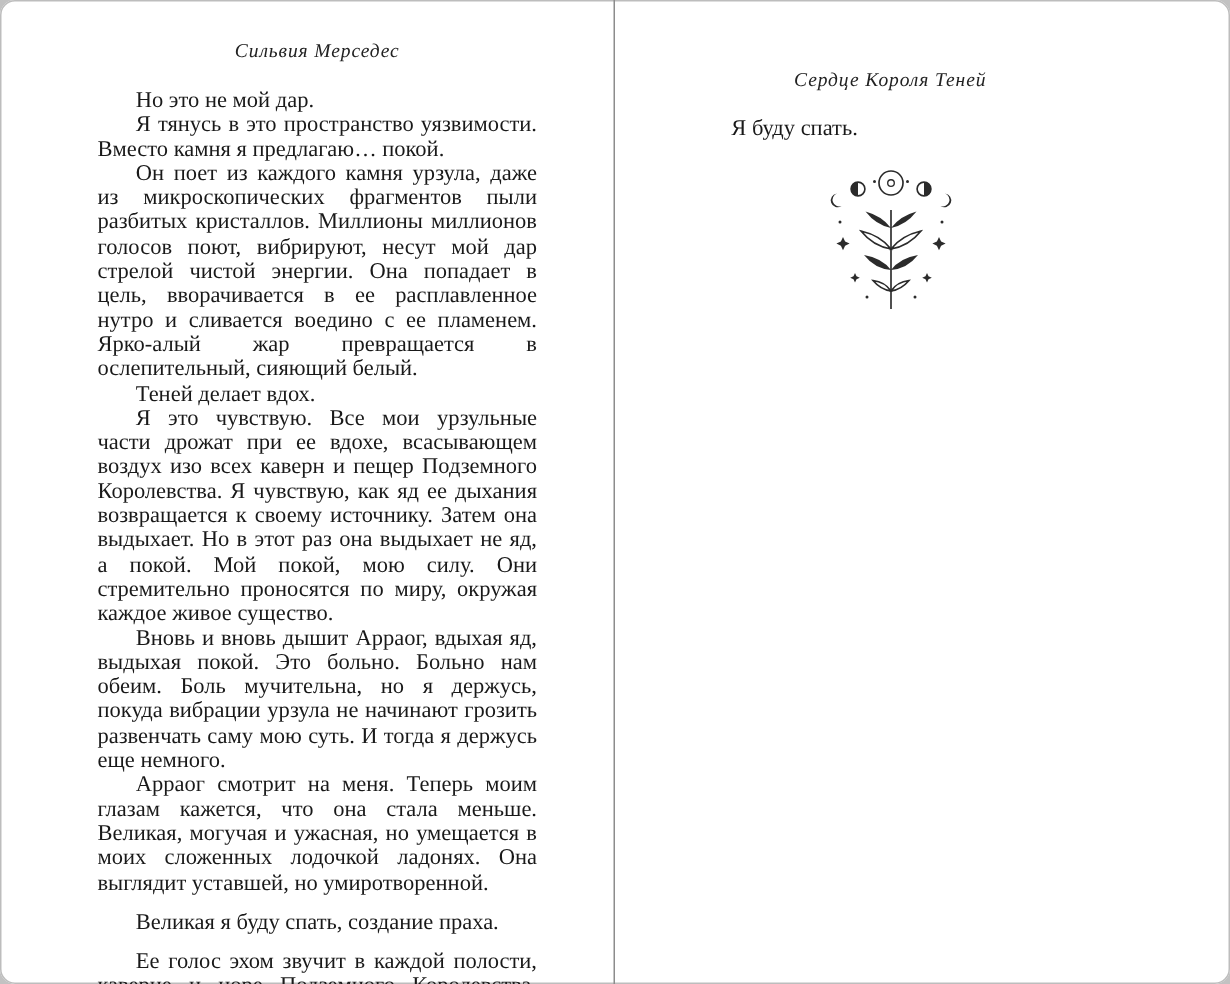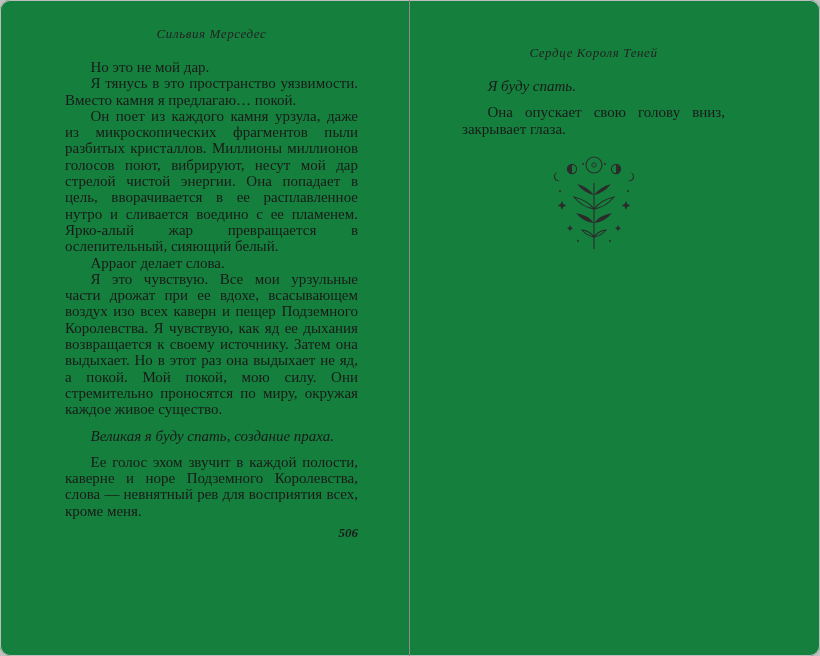--- a/index.html
+++ b/index.html
@@ -4,21 +4,21 @@
 <style>
   html,body{margin:0;padding:0;}
   body{
     background:#c2c2c2;
     font-family:"Liberation Serif","DejaVu Serif",serif;
     width:820px;height:656px;overflow:hidden;
   }
   .app{
     position:relative;
     width:820px;height:656px;
-    background:#15803d;
+    background:#ffffff;
     border-radius:10px;
     overflow:hidden;
     display:flex;
     box-shadow:0 0 0 1px #bdbdbd inset;
   }
   .gutter{
     position:absolute;left:409px;top:0;bottom:0;width:1px;
     background:#8c8c8c;
   }
   .page{
@@ -37,21 +37,21 @@
   }
   .body-text{
     font-size:15px;
     line-height:16.3px;
     color:#191919;
     text-align:justify;
     hyphens:auto;
     -webkit-hyphens:auto;
   }
   .para{margin:0;text-indent:1.7em;}
-  .italic{font-style:italic;}
+  .italic{}
   .space-before{margin-top:10px;}
   .page-number{
     text-align:right;
     font-style:italic;
     font-weight:bold;
     font-size:13px;
     color:#1a1a1a;
     margin-top:6px;
   }
   .ornament{
@@ -65,34 +65,35 @@
 
 <div class="app">
   <div class="gutter"></div>
 
   <div class="page page-left">
     <div class="header">Сильвия Мерседес</div>
     <div class="body-text">
         <p class="para">Но это не мой дар.</p>
         <p class="para">Я тянусь в это пространство уязвимости. Вместо камня я предлагаю… покой.</p>
         <p class="para">Он поет из каждого камня урзула, даже из микроскопических фрагментов пыли разбитых кристаллов. Миллионы миллионов голосов поют, вибрируют, несут мой дар стрелой чистой энергии. Она попадает в цель, вворачивается в ее расплавленное нутро и сливается воедино с ее пламенем. Ярко-алый жар превращается в ослепительный, сияющий белый.</p>
-        <p class="para">Арраог делает слова.</p>
+        <p class="para">Теней делает вдох.</p>
         <p class="para">Я это чувствую. Все мои урзульные части дрожат при ее вдохе, всасывающем воздух изо всех каверн и пещер Подземного Королевства. Я чувствую, как яд ее дыхания возвращается к своему источнику. Затем она выдыхает. Но в этот раз она выдыхает не яд, а покой. Мой покой, мою силу. Они стремительно проносятся по миру, окружая каждое живое существо.</p>
+        <p class="para">Вновь и вновь дышит Арраог, вдыхая яд, выдыхая покой. Это больно. Больно нам обеим. Боль мучительна, но я держусь, покуда вибрации урзула не начинают грозить развенчать саму мою суть. И тогда я держусь еще немного.</p>
+        <p class="para">Арраог смотрит на меня. Теперь моим глазам кажется, что она стала меньше. Великая, могучая и ужасная, но умещается в моих сложенных лодочкой ладонях. Она выглядит уставшей, но умиротворенной.</p>
         <p class="para italic space-before">Великая я буду спать, создание праха.</p>
         <p class="para space-before">Ее голос эхом звучит в каждой полости, каверне и норе Подземного Королевства, слова — невнятный рев для восприятия всех, кроме меня.</p>
       </div>
     <div class="page-number">506</div>
 
   </div>
 
   <div class="page page-right">
     <div class="header">Сердце Короля Теней</div>
     <div class="body-text">
         <p class="para italic">Я буду спать.</p>
-        <p class="para space-before">Она опускает свою голову вниз, закрывает глаза.</p>
       </div>
     <div class="ornament ornament-right">
       <svg width="124" height="102" viewBox="0 0 124 102">
         <g stroke="#2b2b2b" fill="none" stroke-width="1.1">
 
           <circle cx="62" cy="14" r="8"></circle>
           <circle cx="62" cy="14" r="2.2" stroke-width="0.9"></circle>
           <circle cx="40" cy="18" r="4.6"></circle>
           <path d="M40 13.4 a4.6 4.6 0 0 0 0 9.2 Z" fill="#2b2b2b" stroke="none"></path>
           <circle cx="84" cy="18" r="4.6"></circle>

